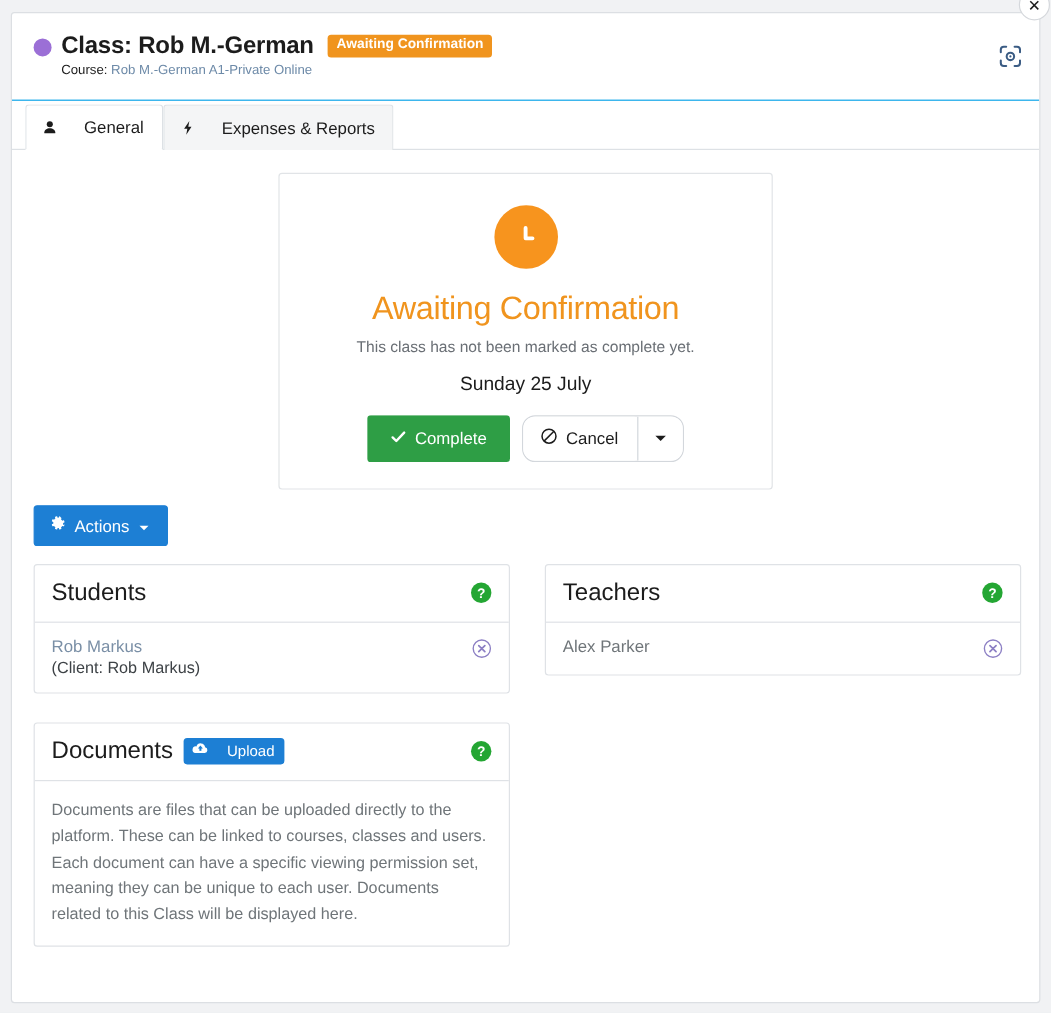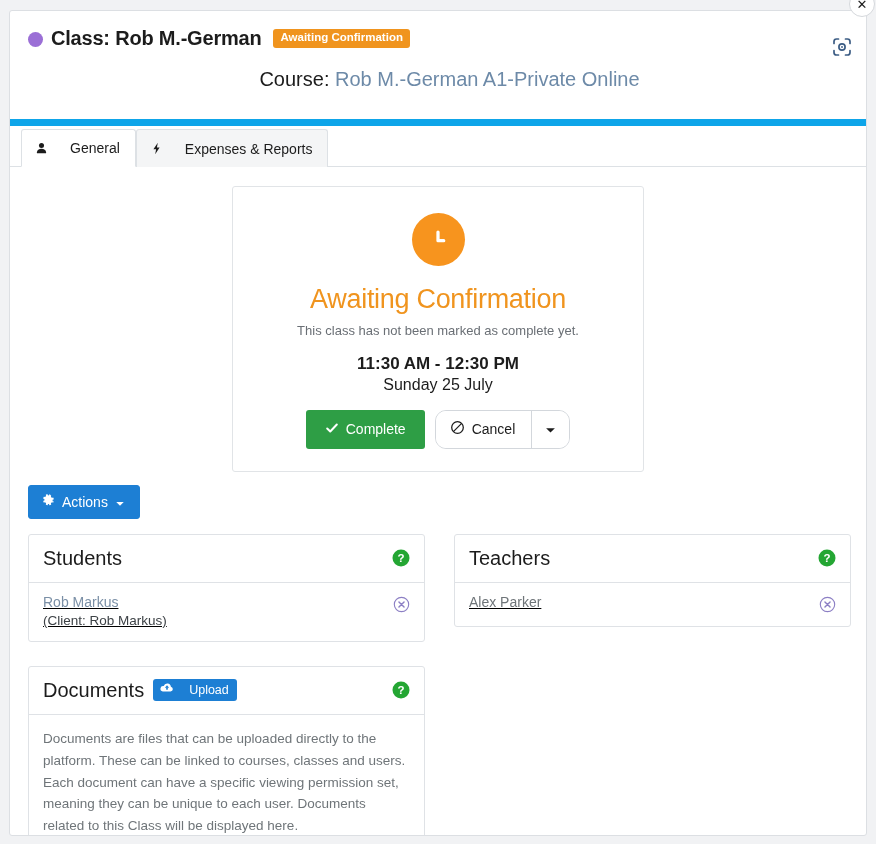--- a/index.html
+++ b/index.html
@@ -49,22 +49,22 @@
     width: 858px;
     height: 826px;
     background: #ffffff;
     border: 1px solid #dcdfe3;
     border-radius: 3px;
     overflow: hidden;
   }
 
   
   .header {
-    padding: 16px 18px 28px 18px;
-    border-bottom: 7px solid #0ea5e9;
+    padding: 16px 18px 18px 18px;
+    border-bottom: 1px solid #0ea5e9;
     position: relative;
     min-height: 72px;
   }
   .title-row {
     display: flex;
     align-items: center;
     gap: 8px;
   }
   .status-dot {
     width: 15px; height: 15px;
@@ -86,26 +86,25 @@
     color: #ffffff;
     font-size: 11.5px;
     font-weight: bold;
     padding: 3px 7px 4px 7px;
     border-radius: 3px;
     line-height: 1;
     margin-left: 4px;
     white-space: nowrap;
   }
   .course-row {
-    margin-top: 18px;
+    margin-top: 3px;
     padding-left: 23px;
-    font-size: 20px;
+    font-size: 11px;
     color: #1c1c1c;
     white-space: nowrap;
-    text-align: center;
   }
   .course-link {
     color: #6d8aa8;
     text-decoration: none;
     cursor: pointer;
   }
   .capture-icon {
     position: absolute;
     right: 12px; top: 24px;
     width: 24px; height: 24px;
@@ -298,21 +297,20 @@
     margin-left: auto;
     width: 18px; height: 18px;
     flex: none;
     cursor: pointer;
   }
   .box-row {
     display: flex;
     align-items: flex-start;
     padding: 11px 14px 13px 14px;
     gap: 8px;
-    text-decoration: underline;
   }
   .row-main { flex: 1; min-width: 0; }
   .row-name {
     font-size: 14px;
     color: #7a8fa6;
     cursor: pointer;
     text-decoration: none;
     display: block;
   }
   .row-name.plain { color: #6f7579; cursor: default; }
@@ -406,21 +404,20 @@
           <div class="status-card-inner">
 
             <div class="clock-icon">
               <svg viewBox="0 0 24 24" width="30" height="30">
                 <path d="M12 5.6v6.9h4.6" fill="none" stroke="#ffffff" stroke-width="2.6" stroke-linecap="round" stroke-linejoin="round"></path>
               </svg>
             </div>
 
             <h2 class="status-heading">Awaiting Confirmation</h2>
             <p class="status-sub">This class has not been marked as complete yet.</p>
-            <div class="time-line">11:30 AM - 12:30 PM</div>
             <div class="date-line">Sunday 25 July</div>
 
             <div class="btn-row">
               <div class="btn btn-complete">
                 <span>
                   <svg viewBox="0 0 16 16" width="14" height="14" fill="none" stroke="#ffffff" stroke-width="2.3" stroke-linecap="round" stroke-linejoin="round">
                     <path d="M2.5 8.6 6 12l7.5-8"></path>
                   </svg>
                 </span>
                 <span>Complete</span>

